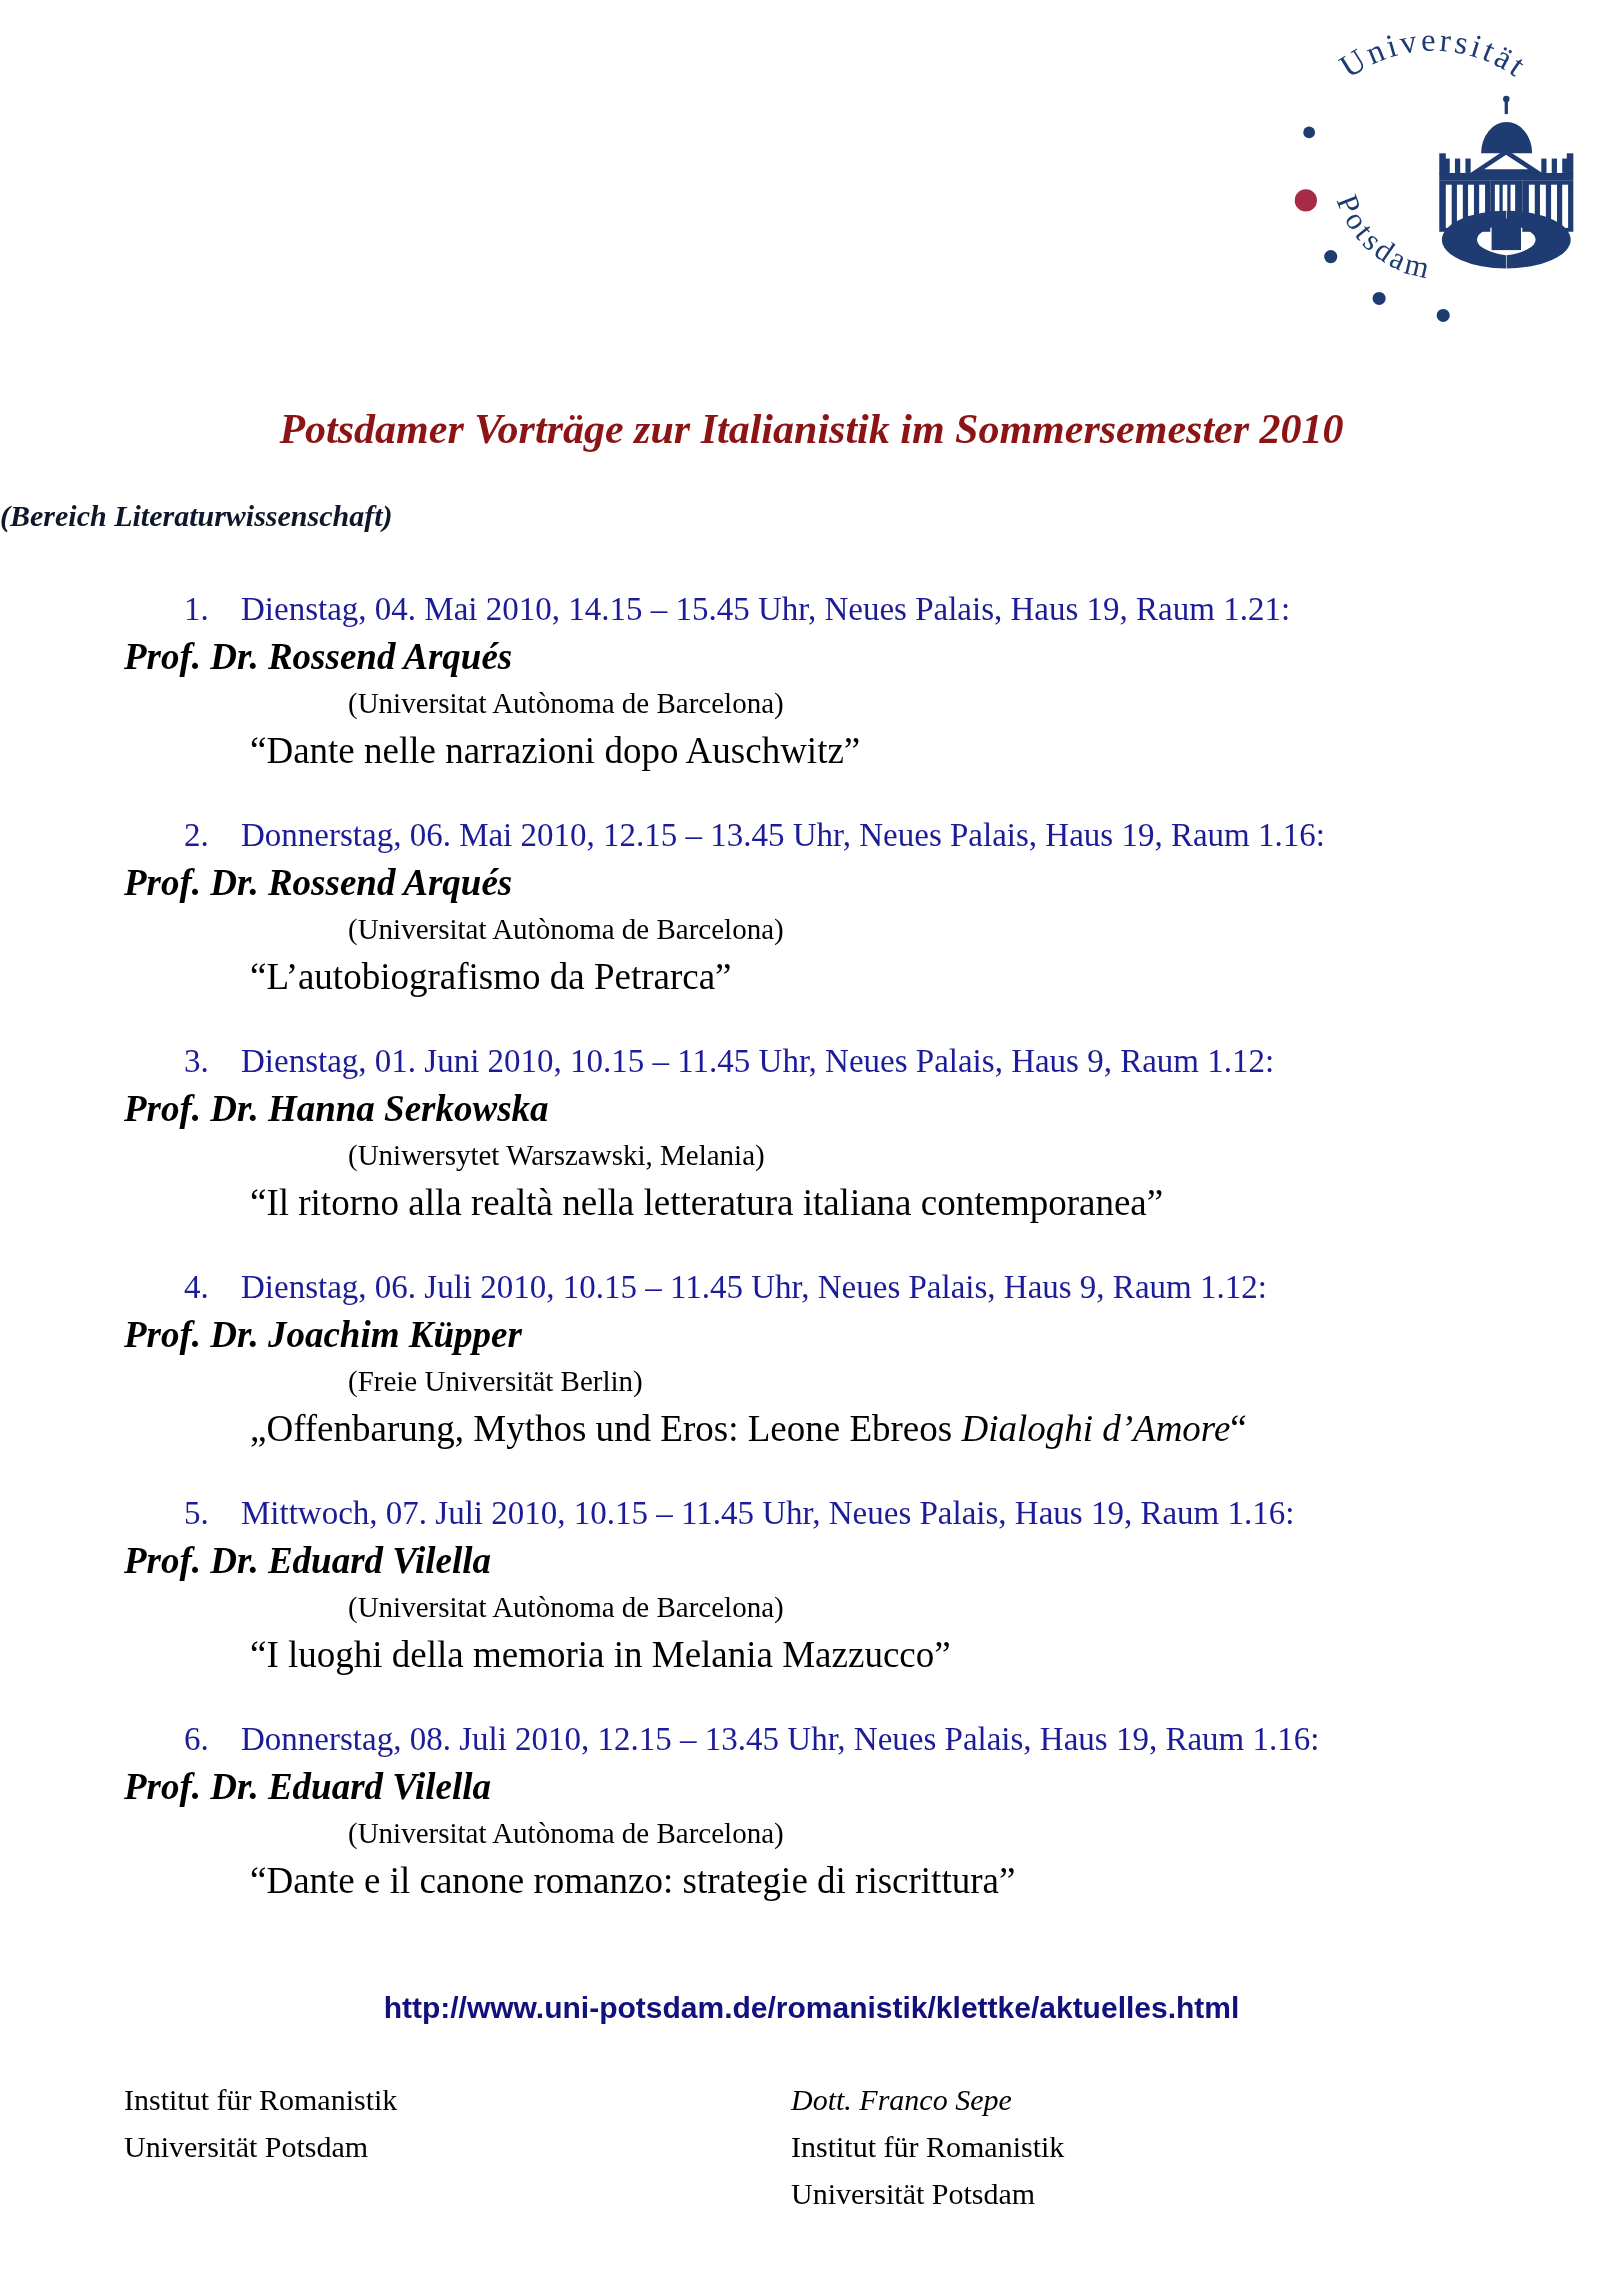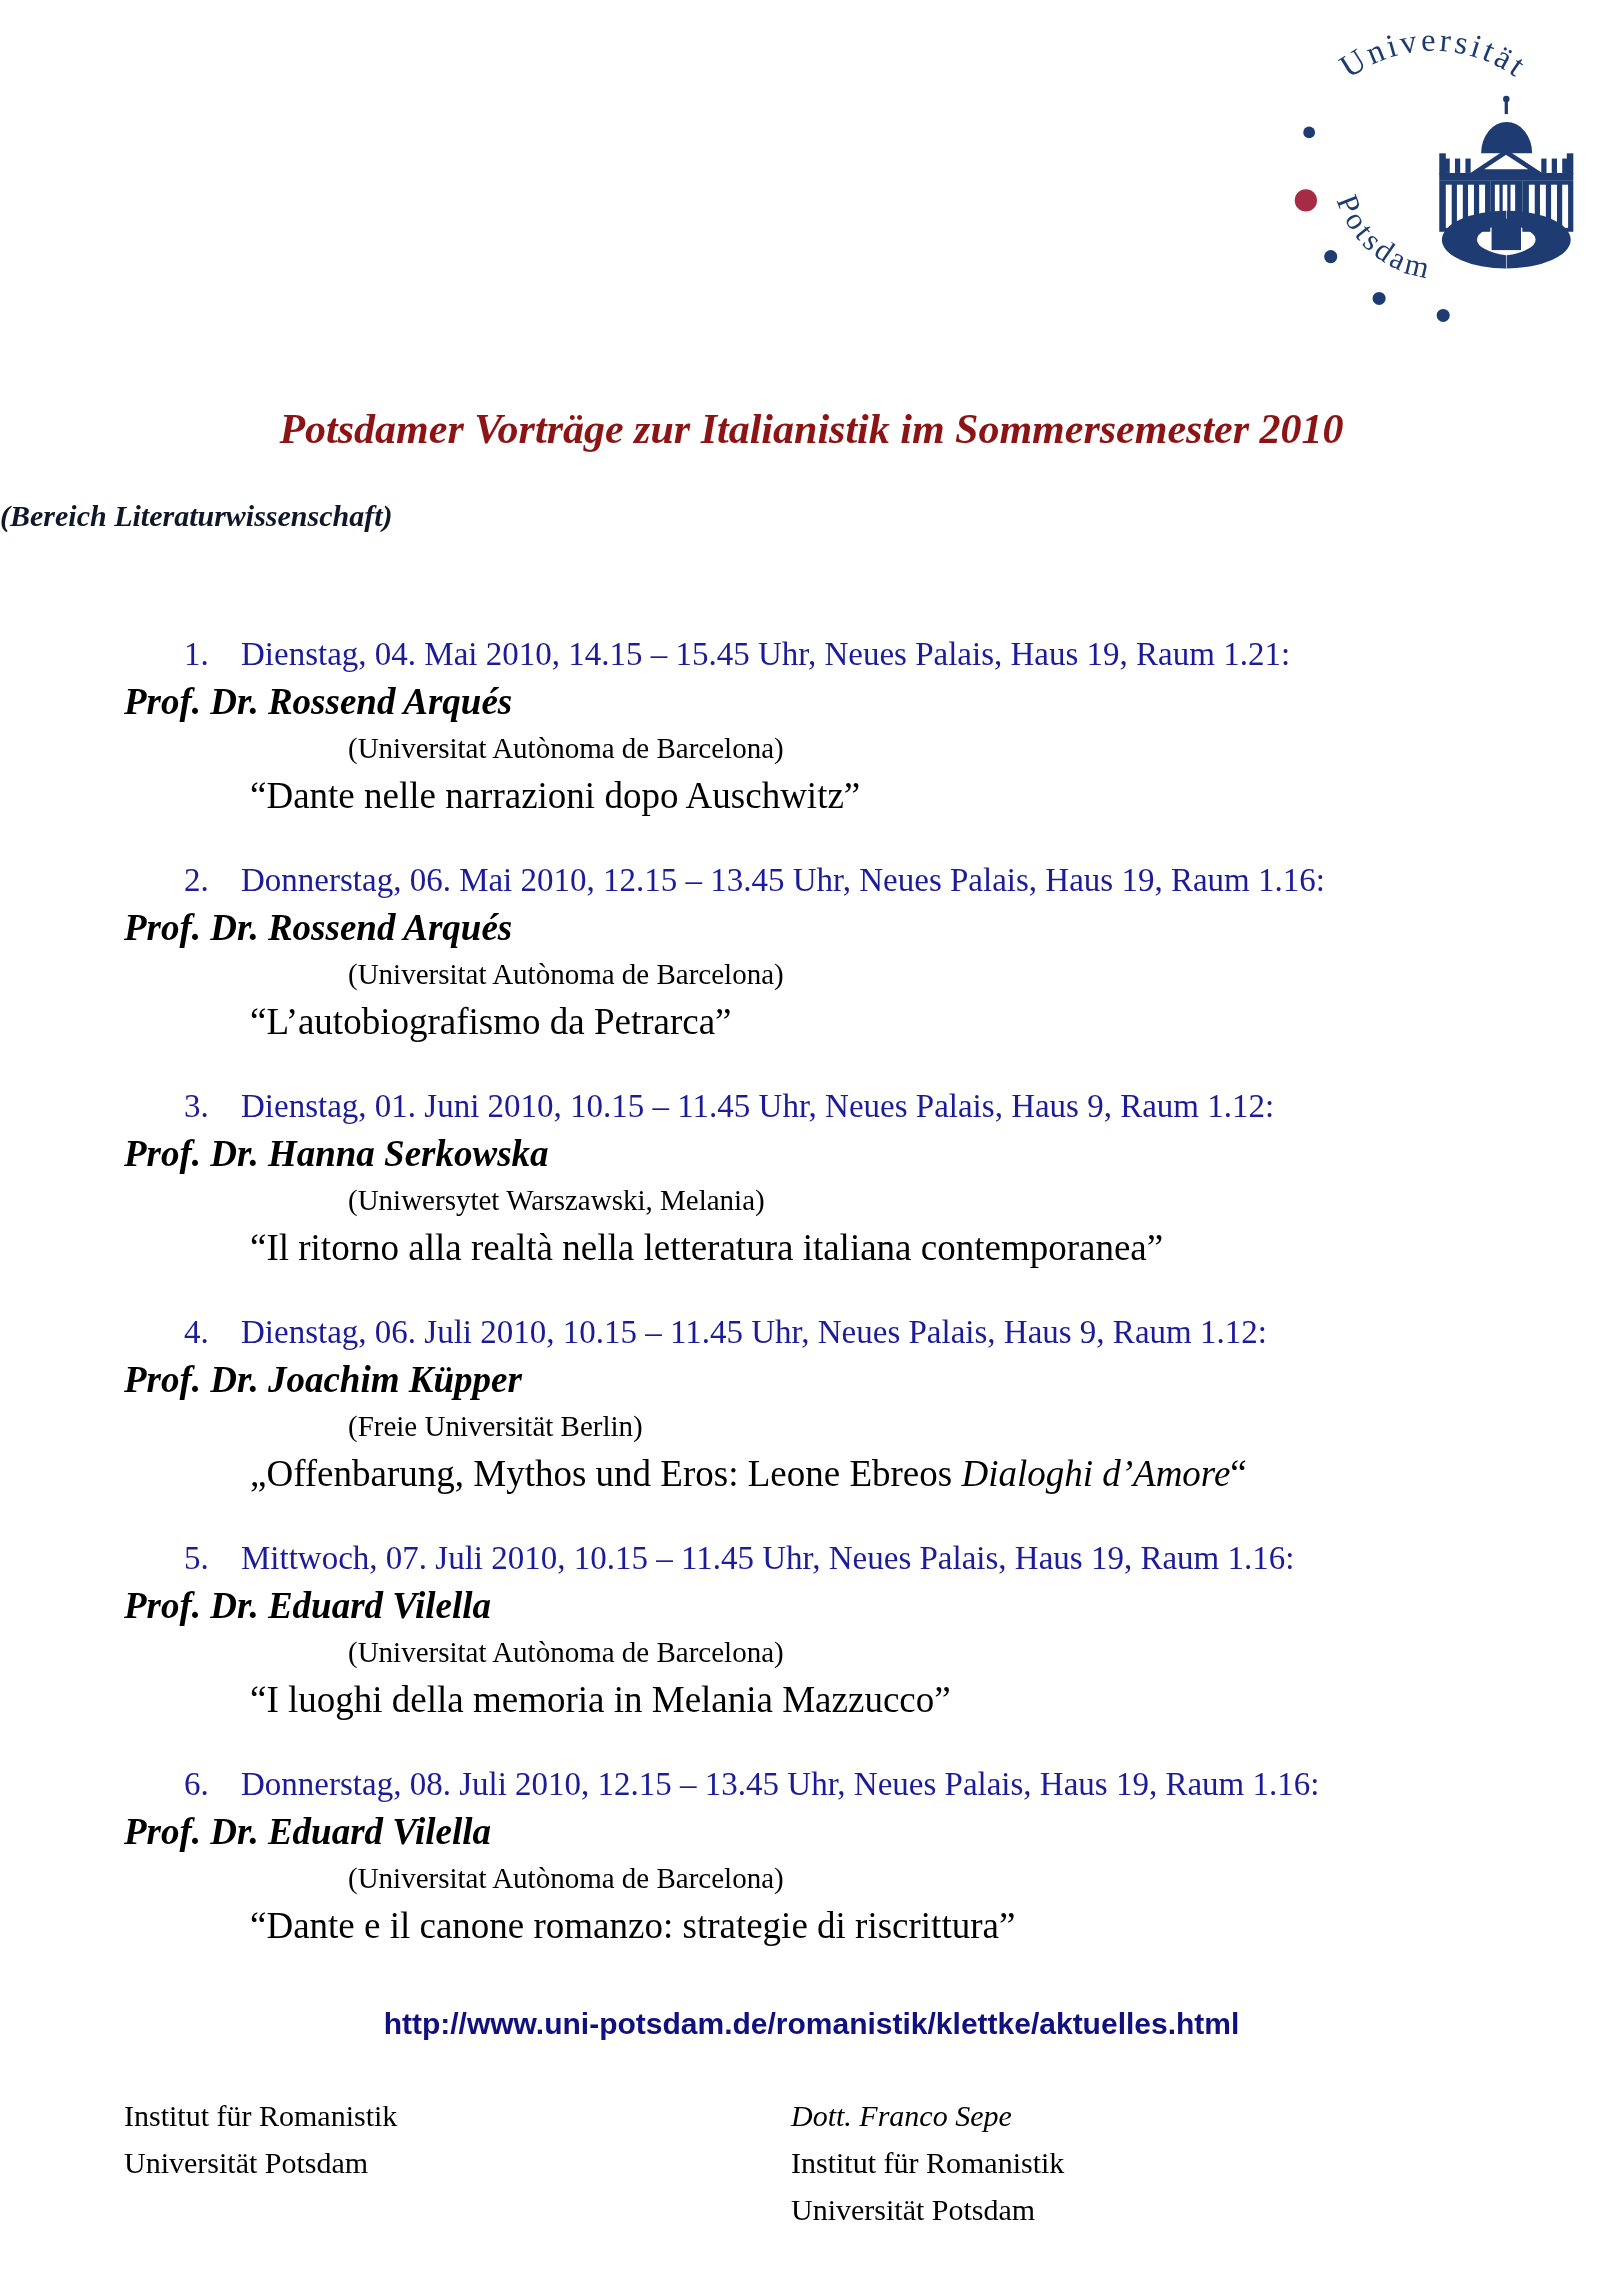--- a/index.html
+++ b/index.html
@@ -52,21 +52,21 @@
     font-size: 30px;
     line-height: 37px;
     font-weight: bold;
     font-style: italic;
     color: #0f172a;
   }
 
   
   .lectures {
     list-style: none;
-    margin-top: 97px;
+    margin-top: 52px;
     margin-left: 124px;
     margin-right: 65px;
   }
   .lec { margin-bottom: 38px; }
   .lec-date {
     margin-left: 60px;
     font-size: 33px;
     line-height: 47px;
     color: #1c1c99;
   }
@@ -87,21 +87,21 @@
   }
   .lec-title {
     margin-left: 126px;
     font-size: 37px;
     line-height: 47px;
   }
   .lec-title em { font-style: italic; }
 
   
   .link-line {
-    margin-top: 54px;
+    margin-top: 83px;
     text-align: center;
     font-family: "Liberation Sans", sans-serif;
     font-size: 30px;
     line-height: 42px;
     font-weight: bold;
   }
   .link-line a {
     color: #10107f;
     text-decoration: none;
   }

